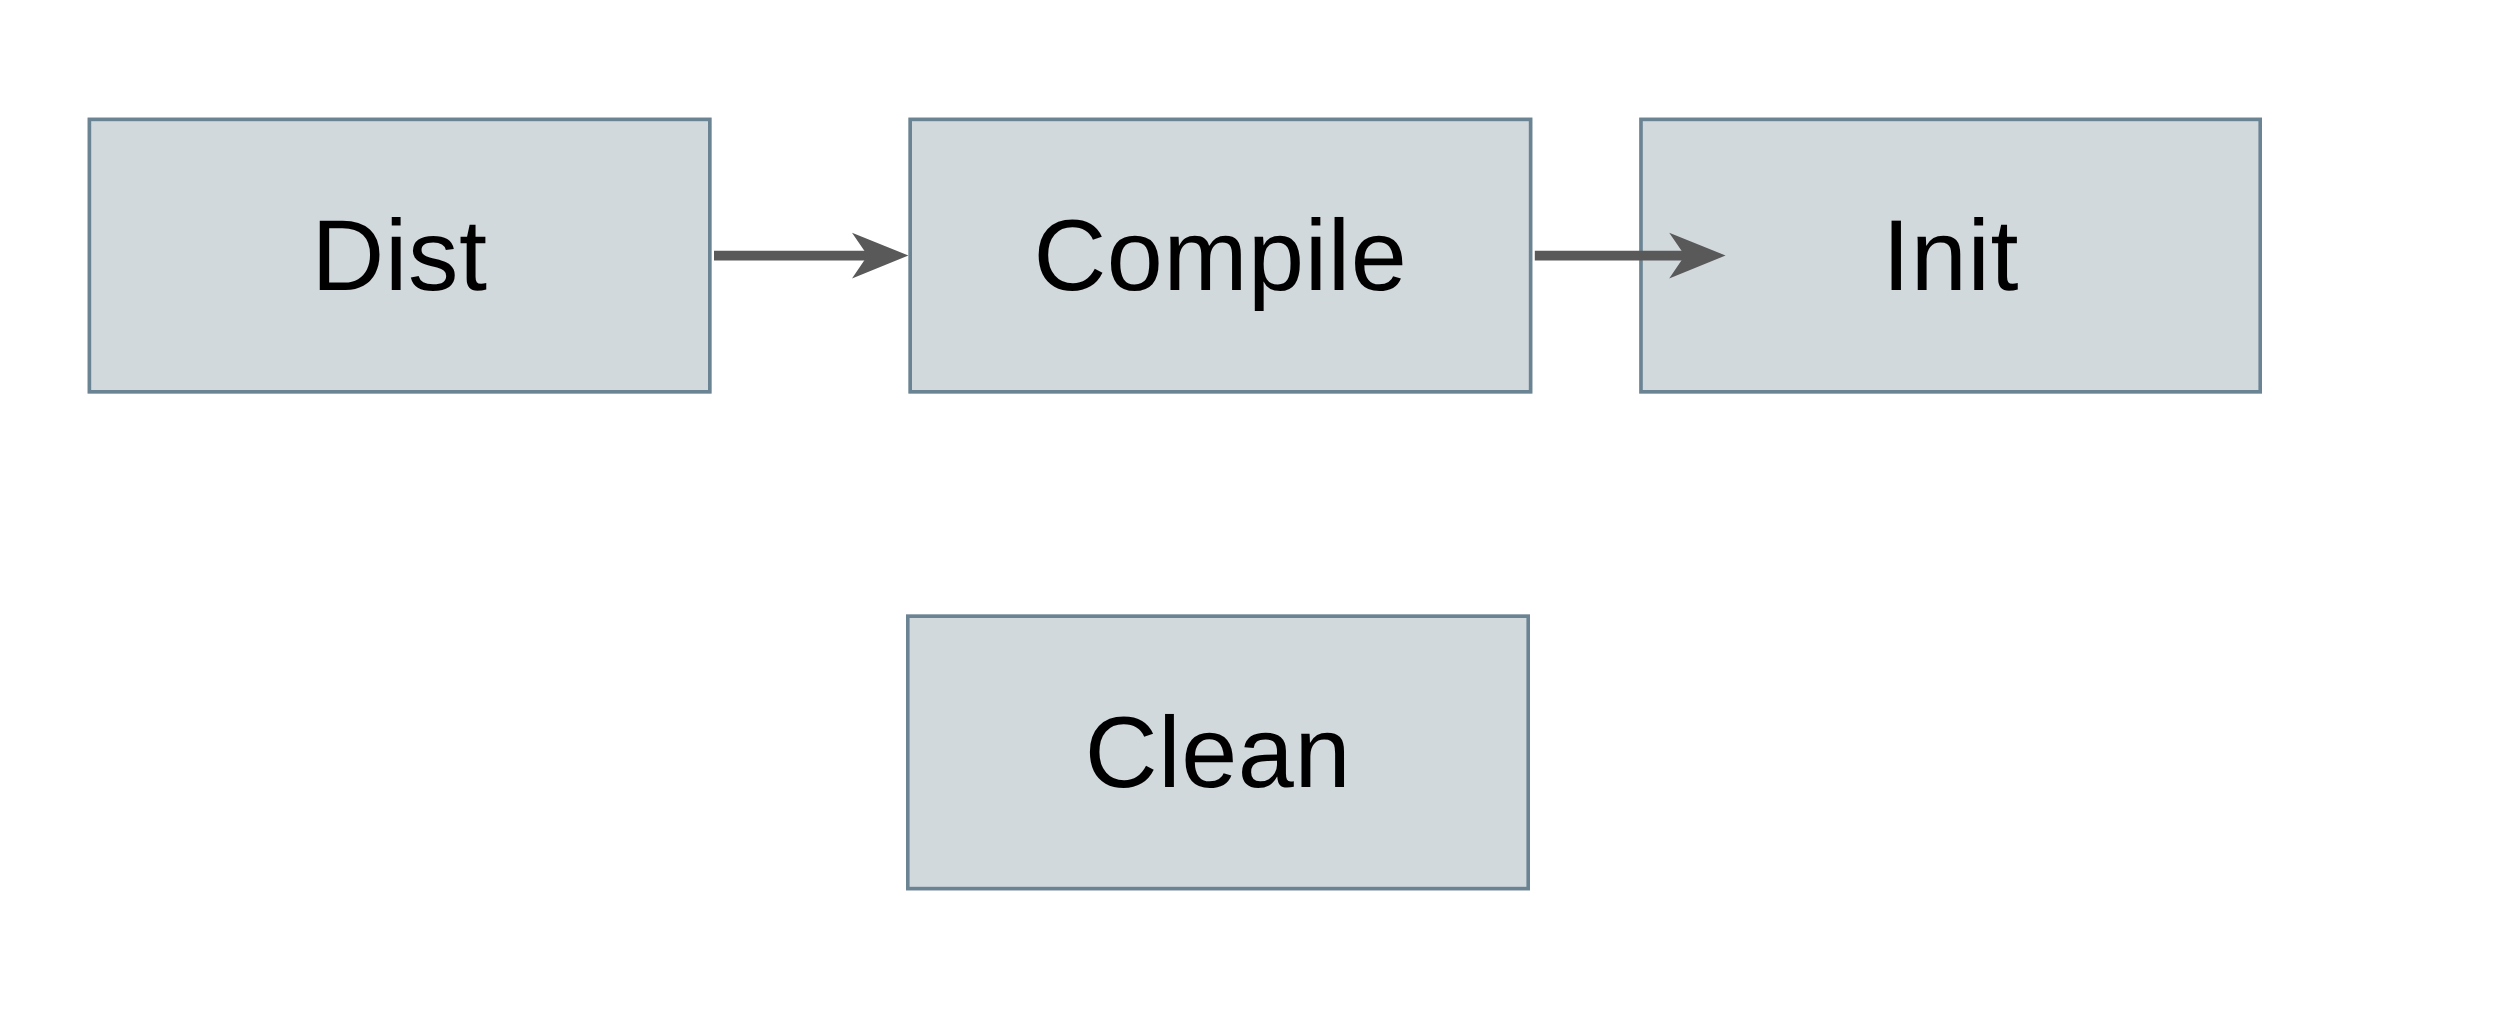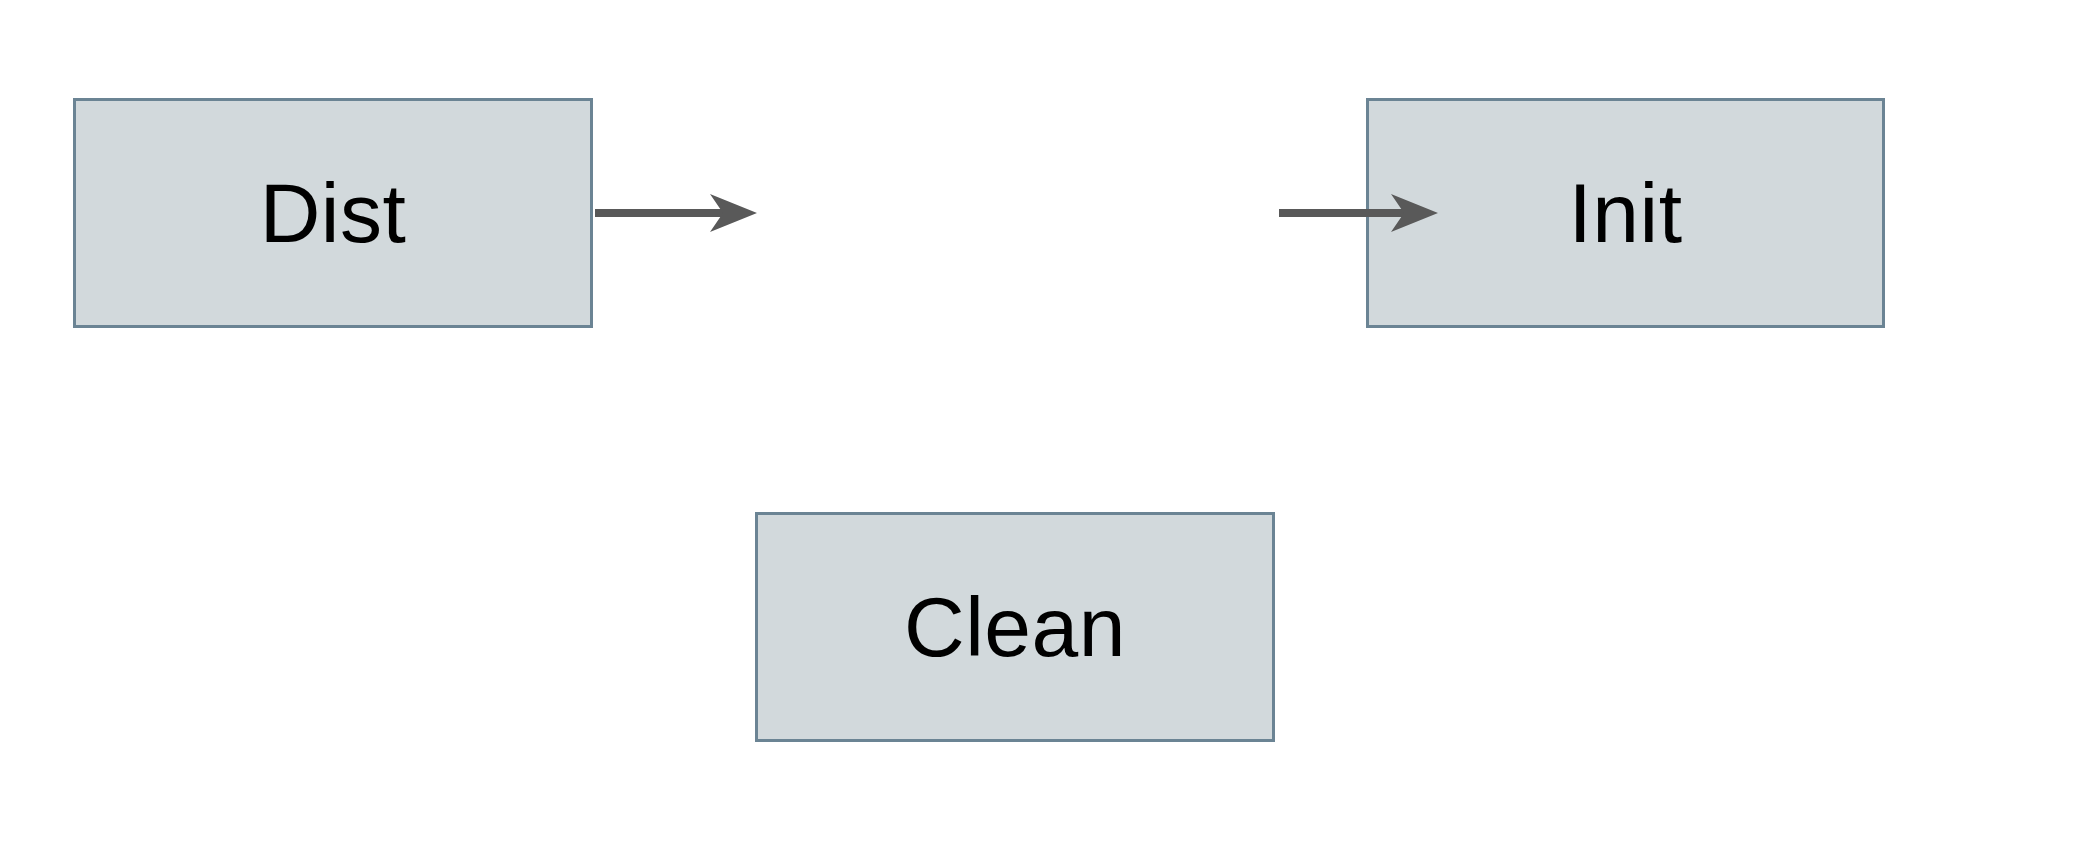--- a/index.html
+++ b/index.html
@@ -52,20 +52,23 @@
 </style>
 </head>
 <body>
 
 <div class="canvas">
 
   <div class="node node-dist">
     <span class="label">Dist</span>
   </div>
 
+  <div class="node node-compile">
+    <span class="label">Compile</span>
+  </div>
 
   <div class="node node-init">
     <span class="label">Init</span>
   </div>
 
   <div class="node node-clean">
     <span class="label">Clean</span>
   </div>
 
   <svg class="edge-layer" viewBox="0 0 2078 848" width="2078" height="848" xmlns="http://www.w3.org/2000/svg">

